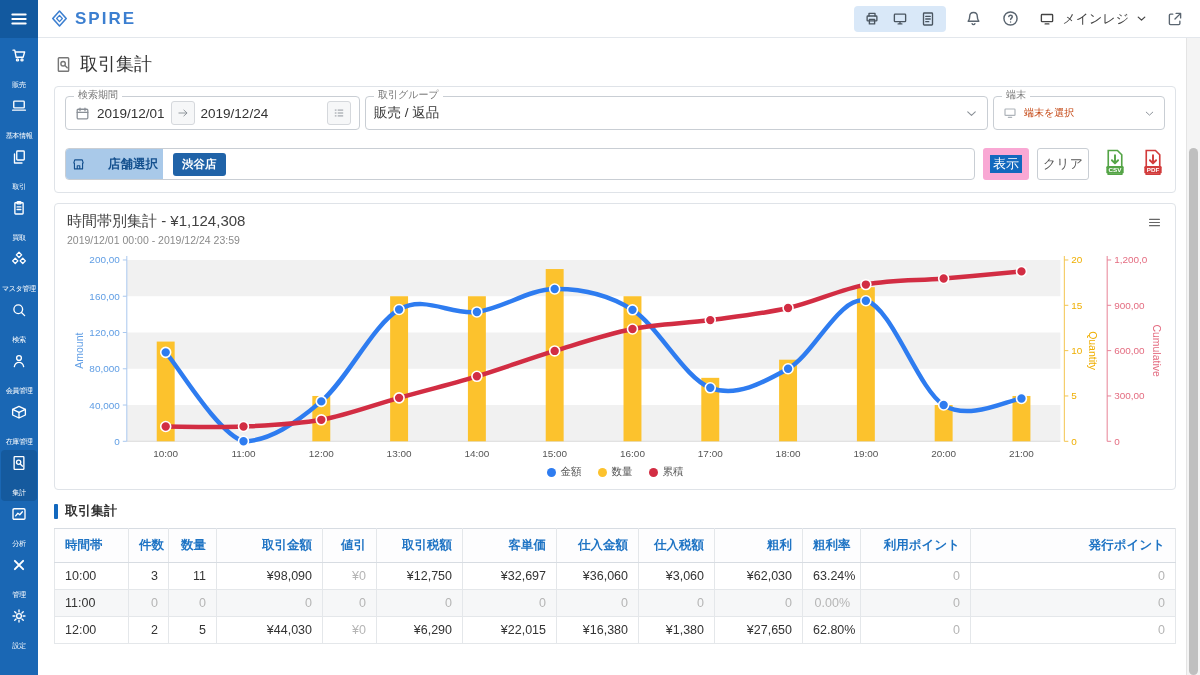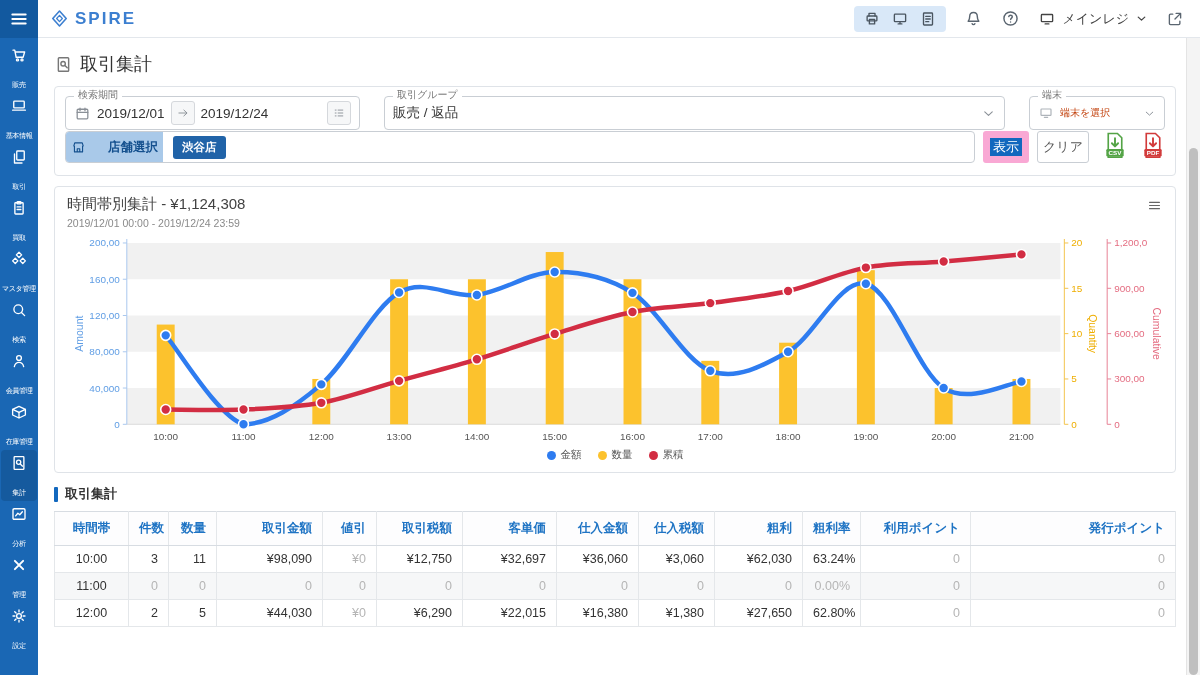--- a/index.html
+++ b/index.html
@@ -27,26 +27,26 @@
   .main{position:absolute;top:38px;left:38px;right:14px;bottom:0;background:#fff;padding:12px 10px 0 16px;overflow:hidden}
   .page-title{display:flex;align-items:center;gap:7px;font-size:18px;color:#333;margin:2px 0 10px}
   .page-title .t-ic{color:#777}
   .card{border:1px solid #dfe3e8;border-radius:4px;background:#fff}
   
   .filter-card{padding:9px 10px 12px}
   .tabs{display:flex;margin-bottom:15px}
   .tab{font-size:13px;padding:6px 15px;background:#fff;border:1px solid #dcdcdc;border-left:none;color:#444;cursor:pointer}
   .tab:first-child{border-left:1px solid #dcdcdc;border-radius:3px 0 0 3px}
   .tab.active{background:#1268be;border-color:#1268be;color:#fff;font-weight:bold;border-radius:0 3px 3px 0}
-  .fields{display:flex;gap:24px;margin-bottom:1px}
+  .fields{display:flex;gap:5px;margin-bottom:18px}
   .field{position:relative;border:1px solid #c9ced4;border-radius:4px;height:34px;display:flex;align-items:center;padding:0 8px;background:#fff}
   .field .flabel{position:absolute;top:-7px;left:8px;font-size:10px;color:#777;background:#fff;padding:0 4px;line-height:1}
   .f-period{width:295px;gap:6px}
   .f-group{flex:1;justify-content:space-between}
-  .f-term{width:136px;gap:6px;color:#aeb4ba}
+  .f-term{width:172px;gap:6px;color:#aeb4ba}
   .seg{border:1px solid #d5d8dc;background:#f6f7f8;border-radius:3px;width:24px;height:24px;display:flex;align-items:center;justify-content:center;color:#8a9097;cursor:pointer}
   .date{font-size:13.5px;color:#333}
   .gray-ic{color:#8a9097}
   .chev{color:#8a9097}
   .f-group .val{font-size:13.5px;color:#333}
   .f-term .ph{font-size:10px;color:#c2410c}
   .store-row{display:flex;align-items:center;gap:8px}
   .store-box{flex:1;border:1px solid #c9ced4;border-radius:4px;height:32px;display:flex;align-items:center;gap:10px;overflow:hidden;background:#fff}
   .store-btn{height:100%;background:#a9c9e9;color:#14508e;font-weight:bold;font-size:12.5px;display:flex;align-items:center;gap:22px;padding:0 5px;cursor:pointer}
   .chip{background:#2063a8;color:#fff;font-size:11.5px;font-weight:bold;border-radius:3px;padding:4px 9px;cursor:pointer}
@@ -63,21 +63,21 @@
   .legend{display:flex;justify-content:center;gap:16px;margin:2px 0 6px}
   .lg-item{display:flex;align-items:center;gap:5px;font-size:10.5px;color:#555;cursor:pointer}
   .lg-dot{width:9px;height:9px;border-radius:50%;display:inline-block}
   
   .tbl-section{margin-top:12px}
   .sec-title{display:flex;align-items:center;gap:7px;font-size:13px;font-weight:bold;color:#333;margin-bottom:8px}
   .sec-bar{width:4px;height:15px;background:#1268be;border-radius:1px}
   table{width:100%;border-collapse:collapse;table-layout:fixed}
   th,td{border:1px solid #e4e7ea;font-size:12.5px;padding:6px 10px;text-align:right;white-space:nowrap;overflow:hidden}
   th{color:#1f74c4;font-weight:bold;background:#fdfdfe;border-top:1px solid #d7dce2;border-bottom:1px solid #d7dce2;padding:8px 10px}
-  th.left,td.left{text-align:center}
+  th.left,td.left{text-align:left}
   tr.alt td{background:#f6f7f8}
   td.zero{color:#b5b5b5}
   col.c0{width:74px}col.c1{width:40px}col.c2{width:48px}col.c3{width:106px}col.c4{width:54px}
   col.c5{width:86px}col.c6{width:94px}col.c7{width:82px}col.c8{width:76px}col.c9{width:88px}
   col.c10{width:58px}col.c11{width:110px}
 </style>
 </head>
 <body>
 
 <div class="navbar">

